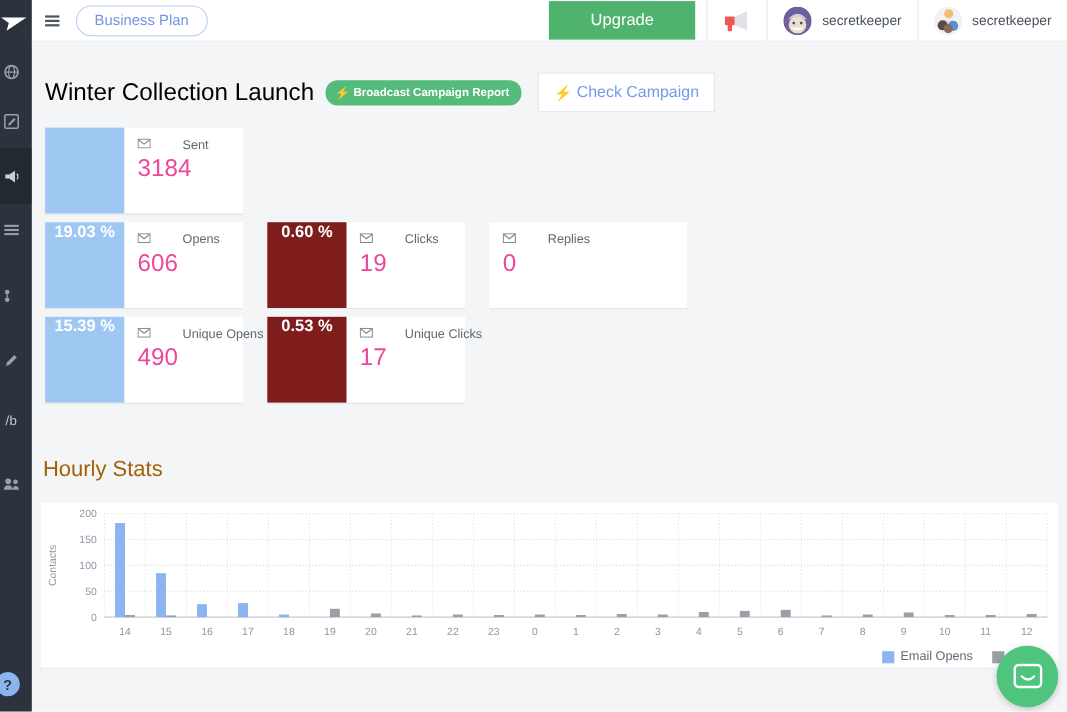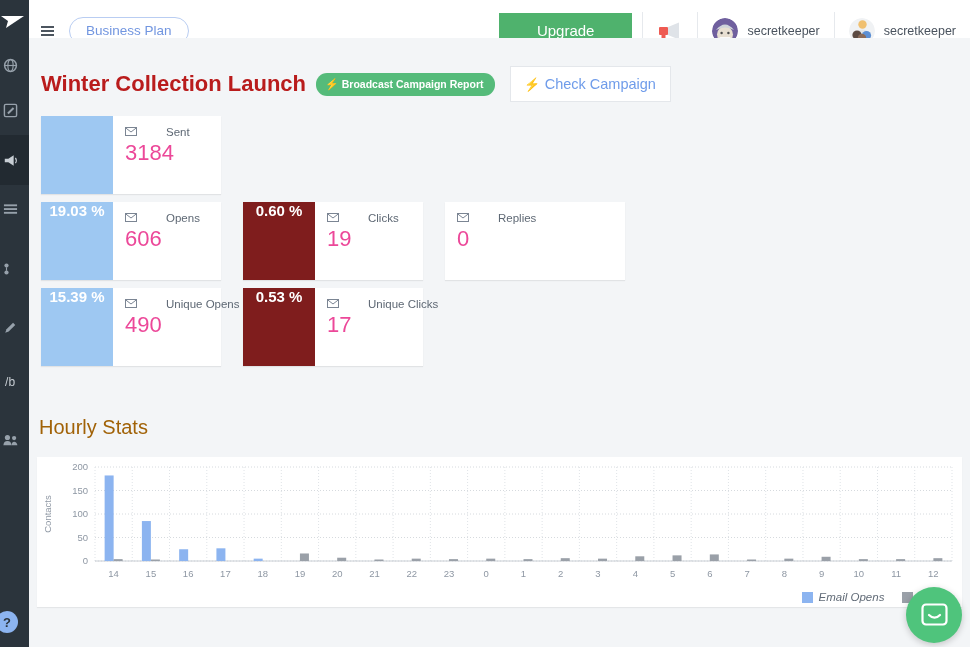--- a/index.html
+++ b/index.html
@@ -37,21 +37,21 @@
   .help-circle {
     width: 22px; height: 22px; border-radius: 50%;
     background: #8cb4f0; color: #2b343c;
     font-size: 13px; font-weight: bold;
     display: flex; align-items: center; justify-content: center;
     margin-left: -4px;
   }
 
   
   .topbar {
-    position: absolute; left: 29px; top: 12px;
+    position: absolute; left: 29px; top: 0;
     width: 941px; height: 38px;
     background: #ffffff;
     border-bottom: 1px solid #e6e9ed;
     display: flex; align-items: stretch;
   }
   .hamburger {
     width: 36px; display: flex; align-items: center; justify-content: center;
     color: #5b6572;
   }
   .hamburger span {
@@ -99,21 +99,21 @@
     position: absolute; left: 29px; top: 38px;
     width: 941px; height: 609px;
     background: #f3f5f7;
     overflow: hidden;
   }
   .title-row {
     display: flex; align-items: center;
     padding: 28px 0 0 12px;
   }
   .page-title {
-    font-size: 22px; color: #b91c1c; font-weight: bold;
+    font-size: 22px; color: #000000; font-weight: normal;
     white-space: nowrap;
   }
   .report-badge {
     margin-left: 10px;
     background: #55bb7a;
     color: #ffffff;
     border-radius: 11px;
     font-size: 10.5px;
     font-weight: bold;
     padding: 5px 11px 5px 9px;
@@ -178,21 +178,21 @@
     box-shadow: 0 1px 1px rgba(0,0,0,.06);
     position: relative;
   }
   .chart-svg { display: block; }
   .legend {
     position: absolute; right: 10px; bottom: 4px;
     display: flex; align-items: center;
   }
   .legend-item { display: flex; align-items: center; margin-left: 18px; }
   .legend-sw { width: 11px; height: 11px; margin-right: 6px; display:block; }
-  .legend-txt { font-size: 11.5px; color: #616b77; white-space: nowrap; font-style: italic; }
+  .legend-txt { font-size: 11.5px; color: #616b77; white-space: nowrap; }
 
   
   .chat-launcher {
     position: absolute; right: 8px; bottom: 4px;
     width: 56px; height: 56px; border-radius: 50%;
     background: #4fc47c;
     box-shadow: 0 2px 7px rgba(0,0,0,.20);
     display: flex; align-items: center; justify-content: center;
   }
 </style>

